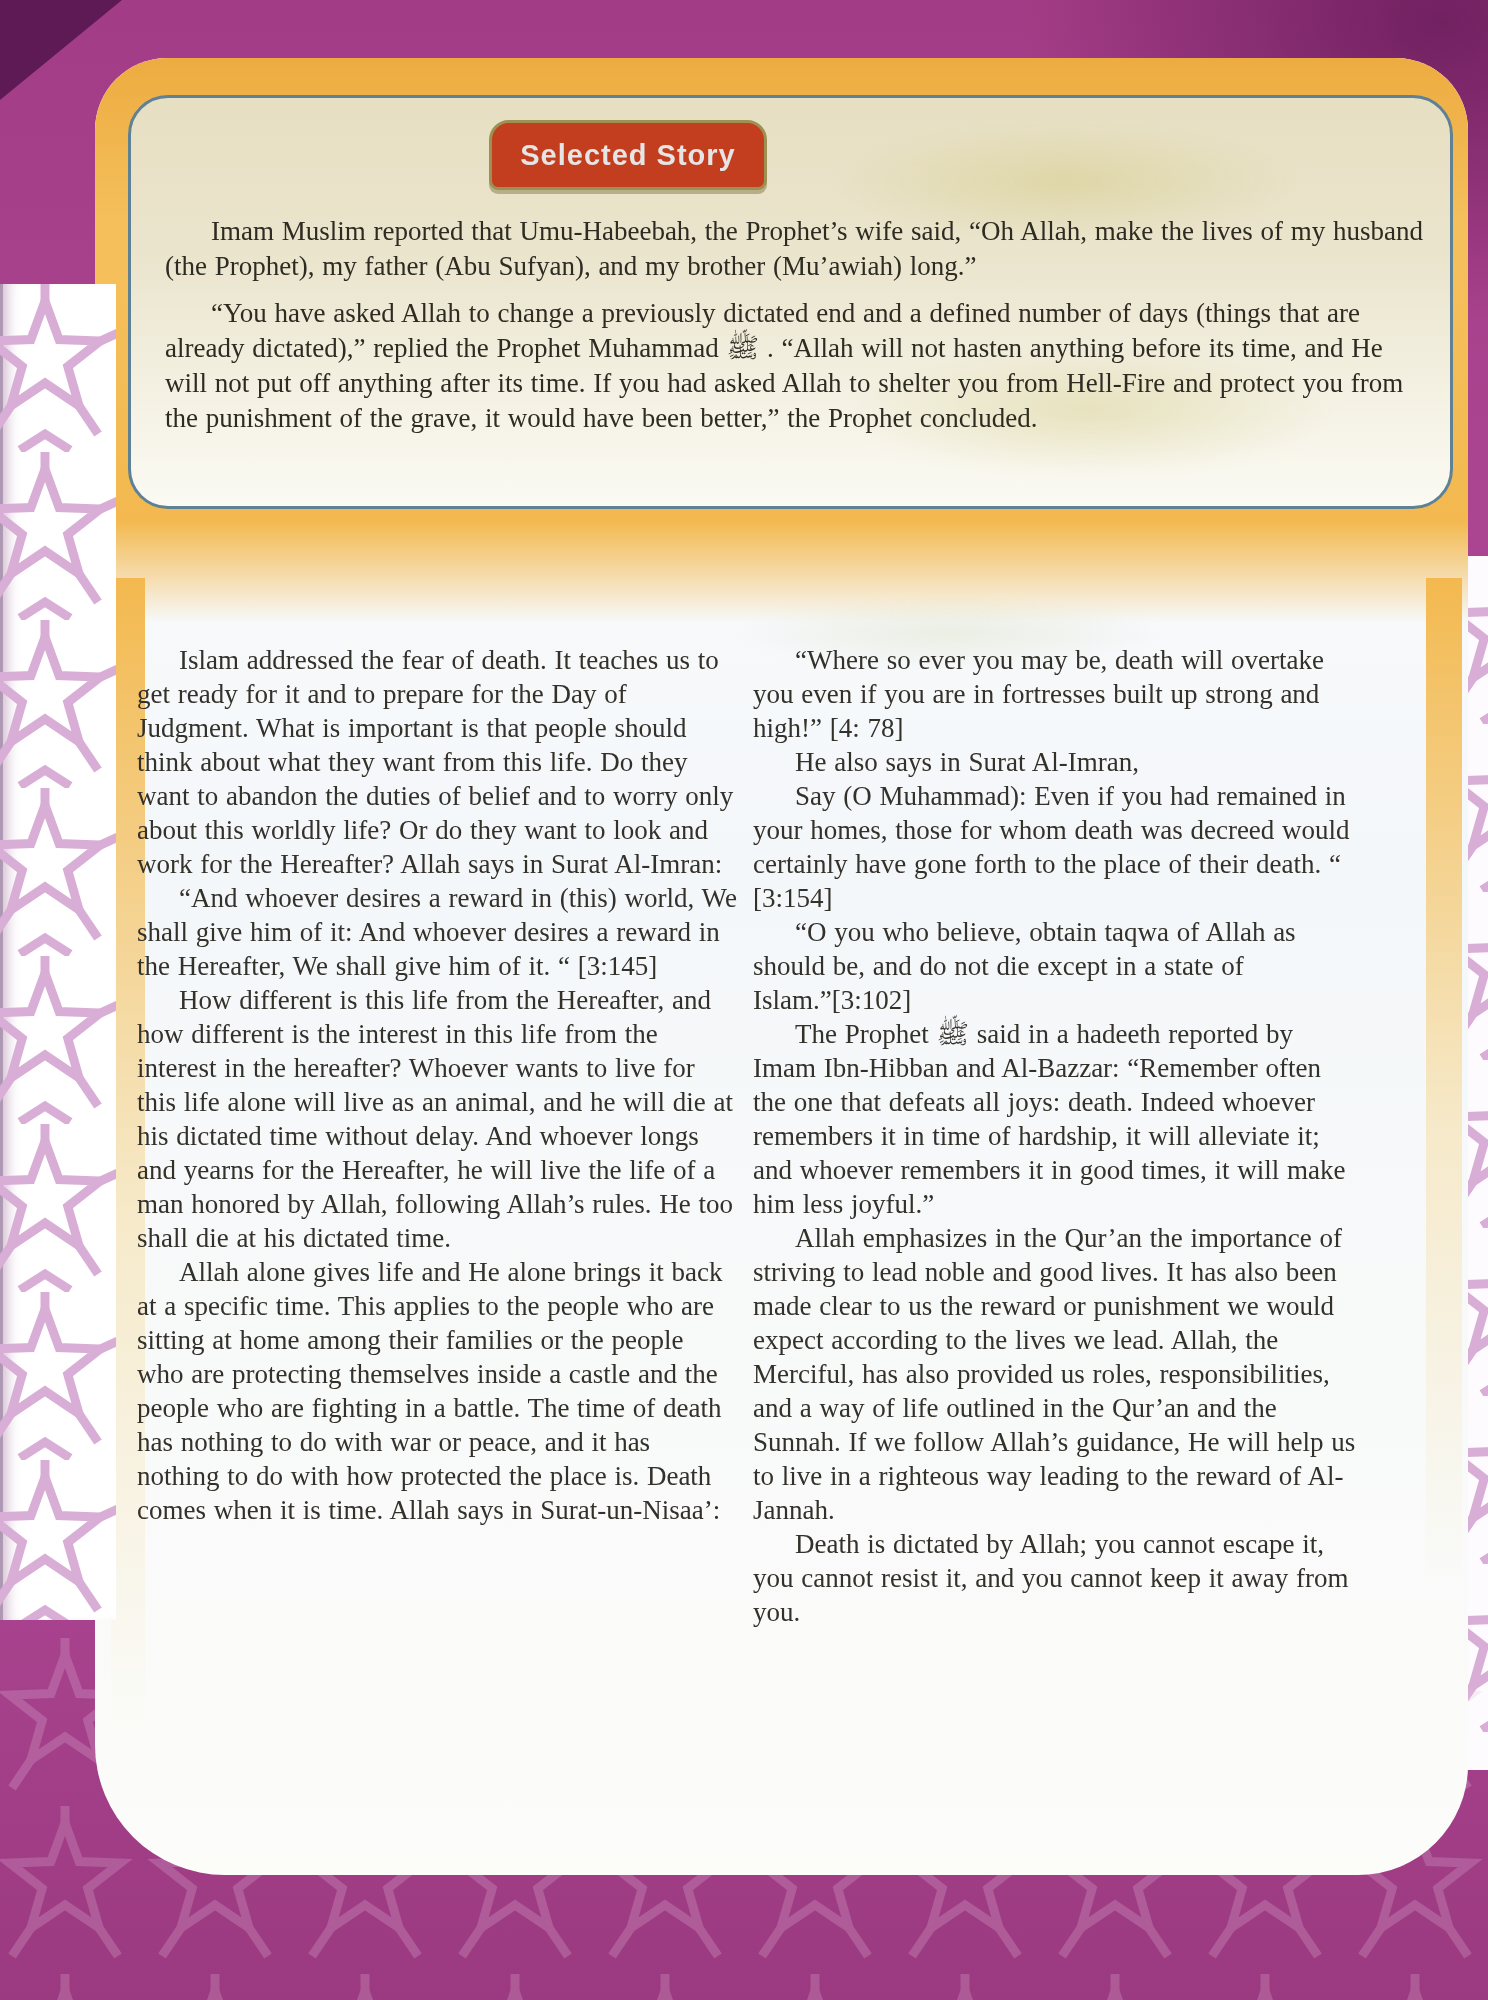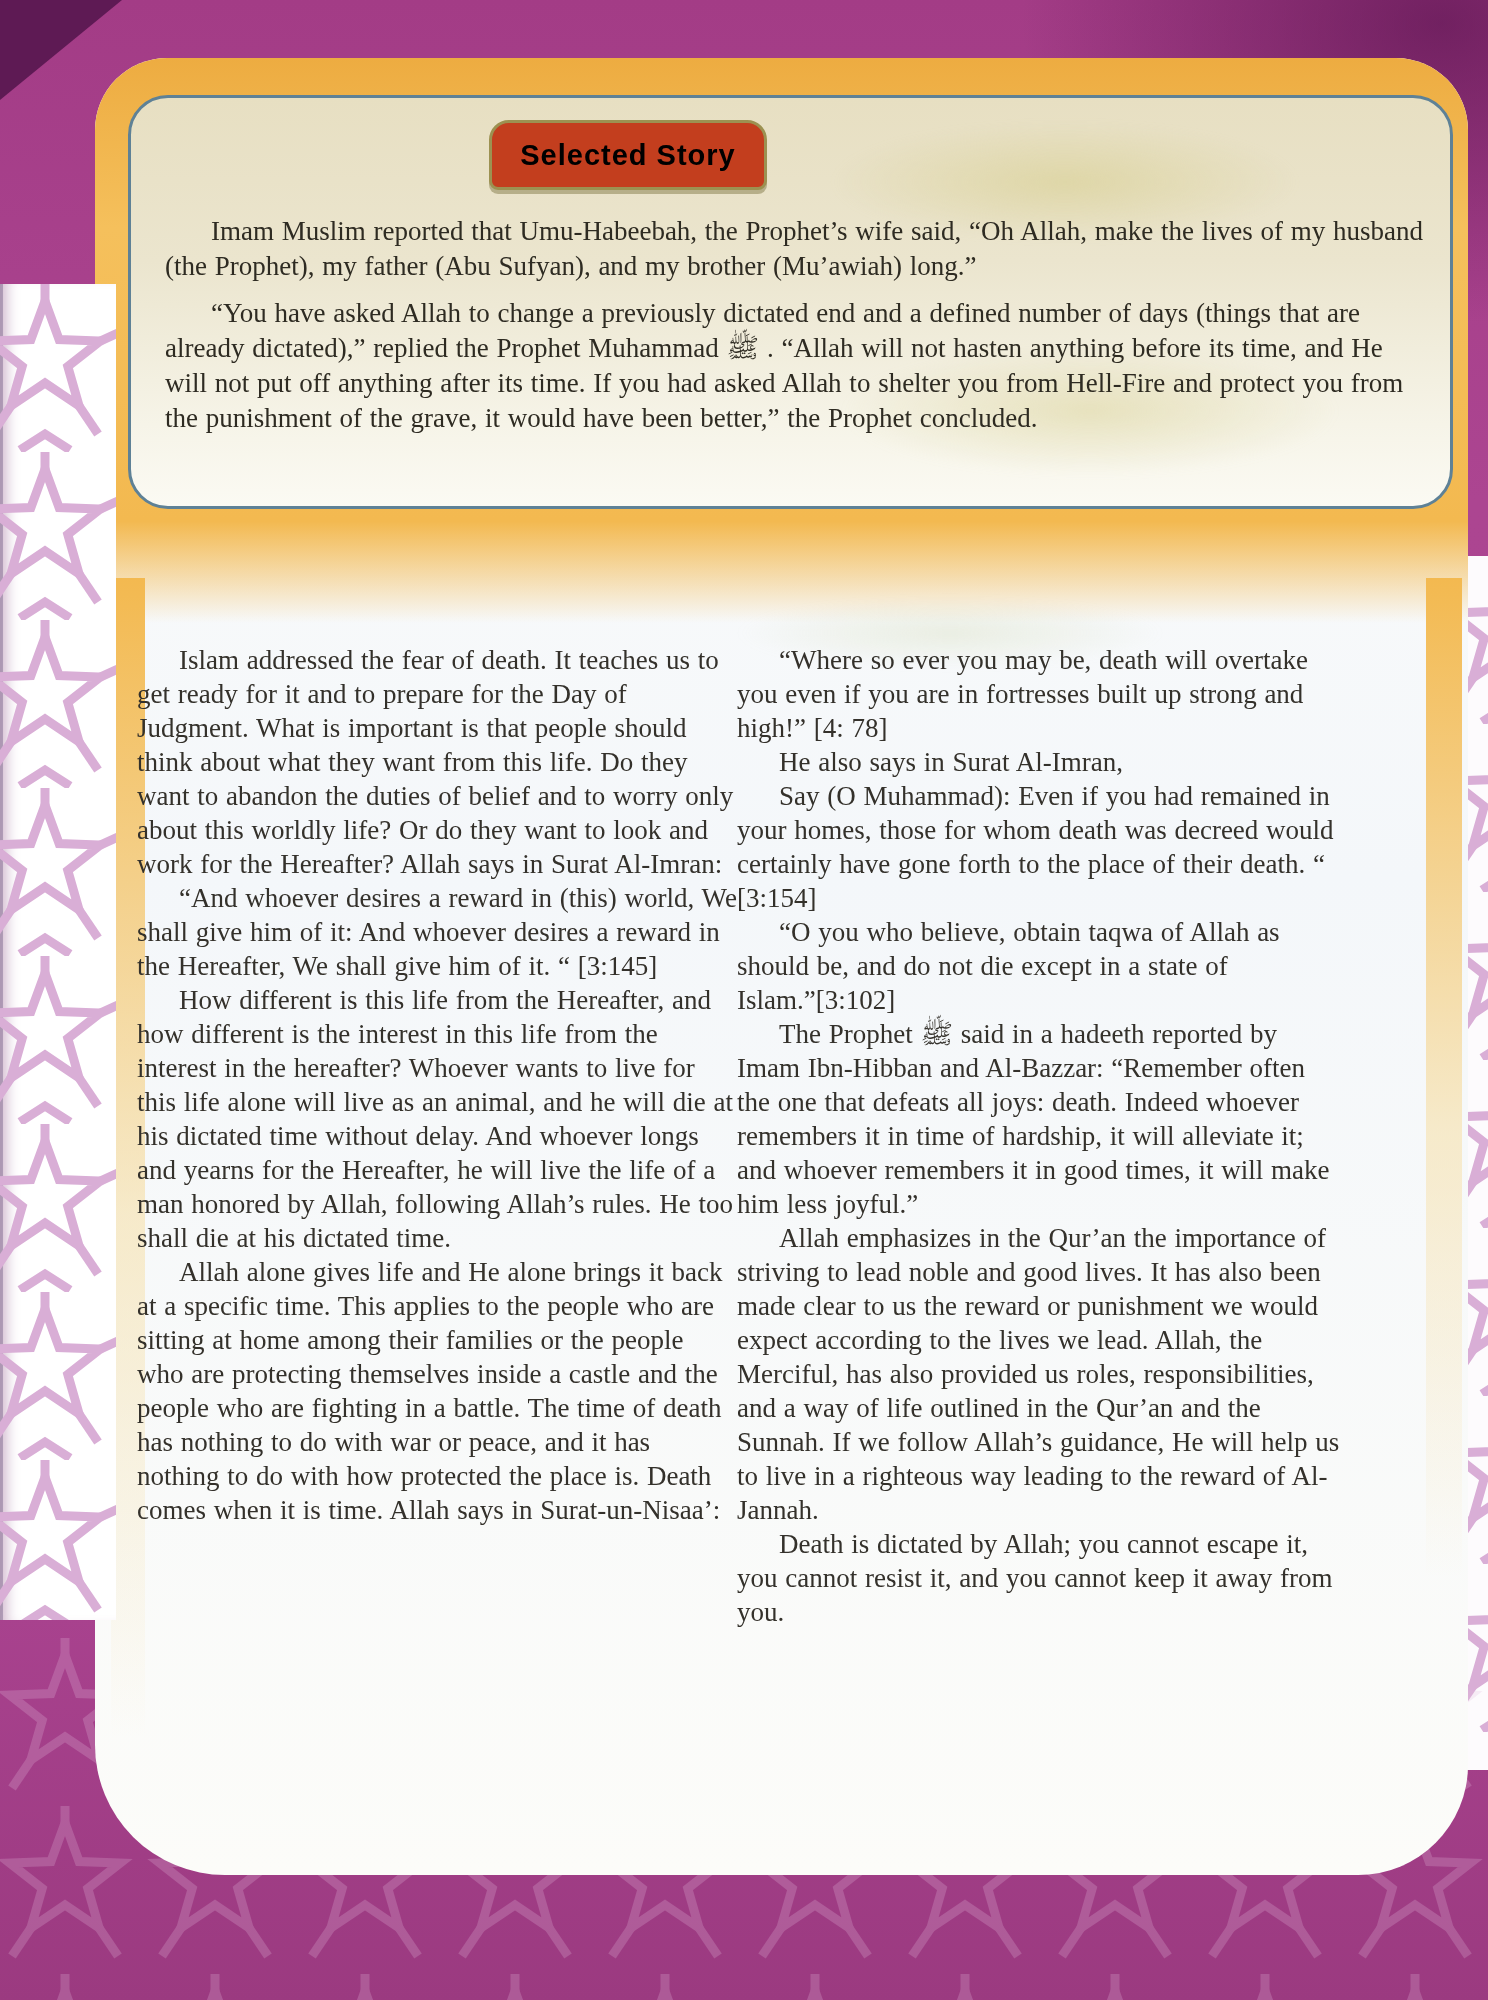--- a/index.html
+++ b/index.html
@@ -57,36 +57,36 @@
   .ghost-c { left:640px; top:540px; width:430px; height:70px;
     background:radial-gradient(ellipse at center, rgba(205,214,170,.30), rgba(205,214,170,0) 70%); filter:blur(4px); }
 
   .badge {
     position:absolute; left:358px; top:22px; width:272px; height:64px;
     background:#C33E1E; border:3px solid #9C9151; border-radius:20px 20px 9px 9px;
     box-shadow:0 4px 0 rgba(120,110,60,.45);
     display:flex; align-items:center; justify-content:center;
   }
   .badge span {
-    color:#000000; font-family:"Liberation Sans", sans-serif;
+    color:#e5e5e5; font-family:"Liberation Sans", sans-serif;
     font-size:29px; font-weight:600; letter-spacing:1px;
   }
   .story-text { position:absolute; left:22px; top:104px; width:1284px; }
   .story-text p {
     margin:12px; font-size:27px; line-height:35px; color:#2E2B22;
     text-indent:46px; word-spacing:1px;
   }
   .heading {
     position:absolute; left:48px; top:486px; width:1290px; margin:0;
     text-align:center; font-size:39px; font-weight:normal;
     color:#3A6CA6; letter-spacing:.5px;
   }
   .cols { position:absolute; left:42px; top:585px; width:1295px; display:flex; }
   .col-left  { width:600px; }
-  .col-right { width:603px; }
+  .col-right { width:603px;margin-left:16px; }
   .cols p {
     margin:0; font-size:27px; line-height:34px; color:#34312B;
     text-indent:42px; word-spacing:1px;
   }
   .gap-top { margin-top:44px; }
 
   .star-badge { position:absolute; left:731px; top:1822px; width:112px; height:112px; z-index:4; }
   .star-badge text {
     font-family:"Liberation Sans", sans-serif; font-weight:bold; font-size:31px; fill:#151515;
   }

